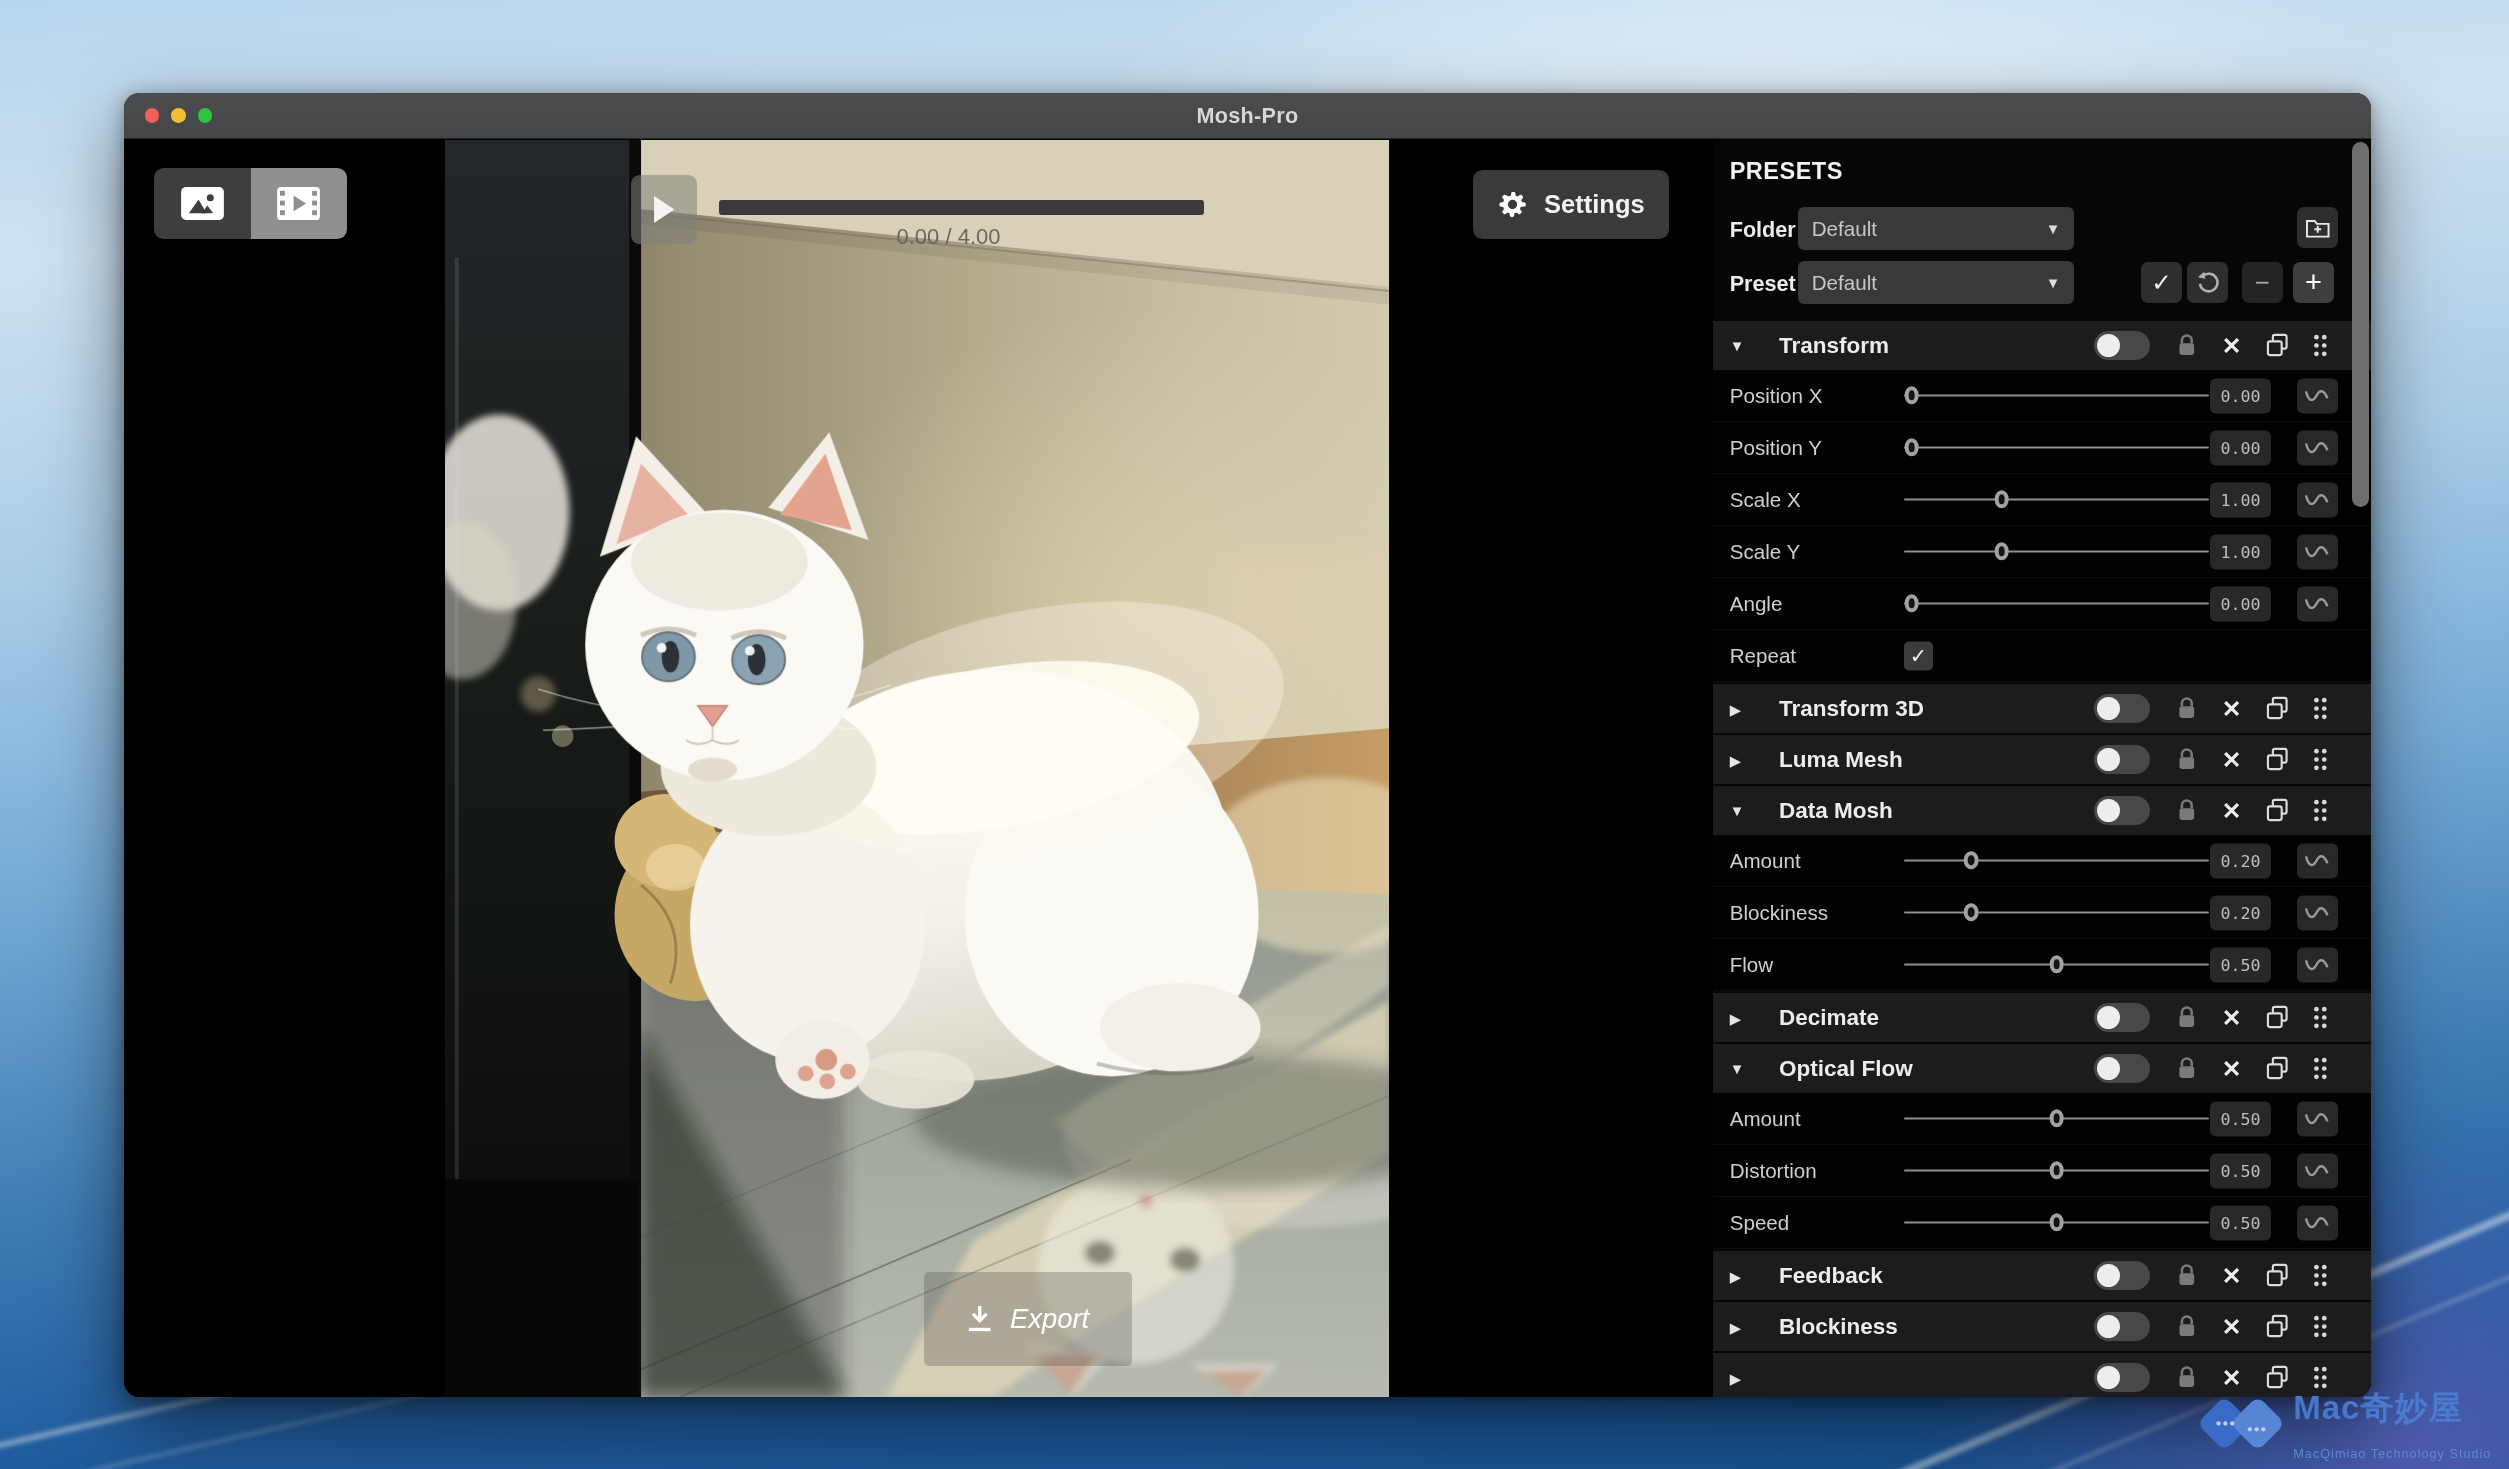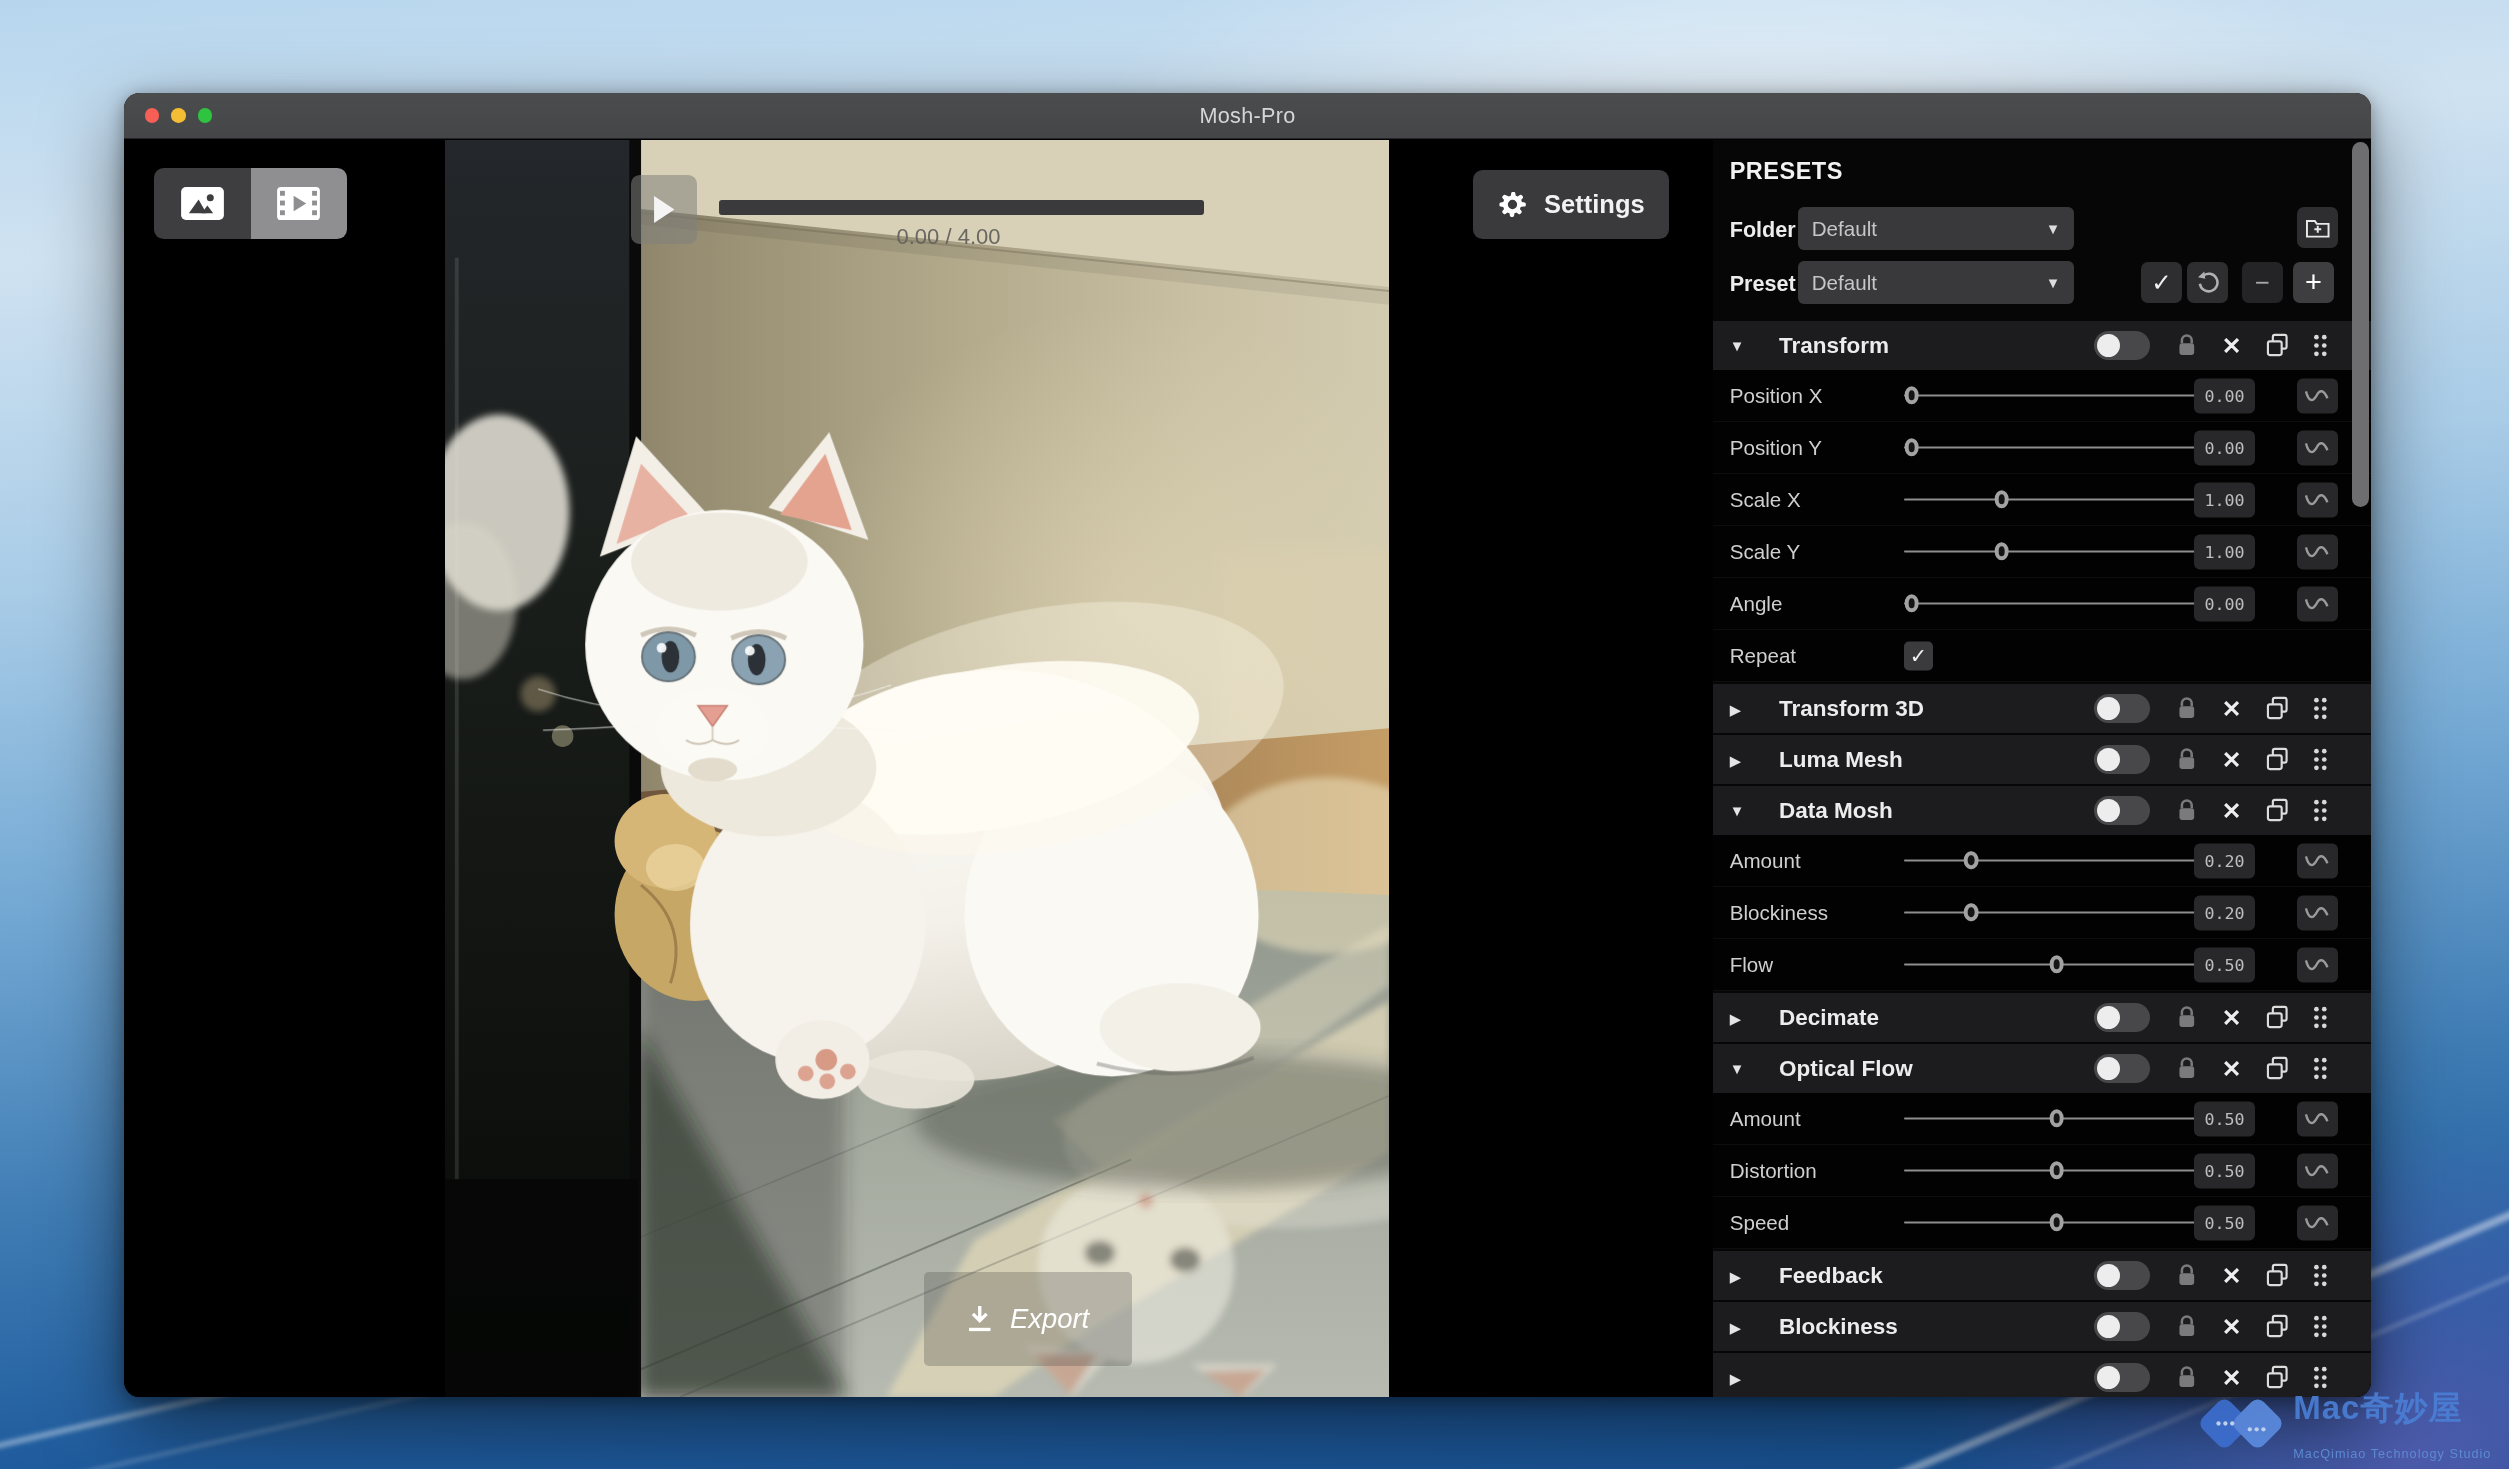--- a/index.html
+++ b/index.html
@@ -19,21 +19,21 @@
   .s4 { width:686px; height:3.9px; right:-118px; bottom:94px; transform:rotate(-23deg); opacity:.45; }
 
   
   .window { position:absolute; left:124px; top:93px; width:2247px; height:1304px;
     background:#000; border-radius:15.7px; overflow:hidden;
     box-shadow:0 29px 78px rgba(0,0,0,.5), 0 3.9px 17.6px rgba(0,0,0,.35); }
   .titlebar { position:relative; height:46px; background:linear-gradient(#4b4c4e,#454648);
     border-bottom:1px solid #252527; display:flex; align-items:center; justify-content:center; }
   .lights { position:absolute; left:20.6px; top:0; height:100%; display:flex; align-items:center; gap:11.8px; }
   .light { width:14.7px; height:14.7px; border-radius:50%; }
-  .win-title { color:#d6d6d6; font-size:21.6px; font-weight:400; letter-spacing:0.3px; }
+  .win-title { color:#d6d6d6; font-size:21.6px; font-weight:700; letter-spacing:0.3px; }
   .content { position:absolute; top:47px; left:0; width:2247px; height:1257px; background:#000; }
 
   
   .media-toggle { position:absolute; left:30px; top:28px; width:193px; height:71px;
     border-radius:9.8px; overflow:hidden; display:flex; }
   .media-btn { flex:1; display:flex; align-items:center; justify-content:center; border:none; cursor:pointer; }
   .media-btn.image { background:#3e3e40; }
   .media-btn.video { background:#8f8f91; }
 
   
@@ -86,21 +86,21 @@
   .h-close { left:504px; width:29px; height:29px; color:#eee; font-size:23.5px; font-weight:700; }
   .h-dup  { left:549px; width:31px; height:31px; }
   .h-drag { left:598px; width:19.6px; height:25.5px; }
 
   .param-row { position:relative; height:52px; background:#020202; border-bottom:1px solid #0d0d0d; }
   .p-label { position:absolute; left:16.7px; top:50%; transform:translateY(-50%); color:#cfcfcf; font-size:20.6px; }
   .p-track { position:absolute; left:191px; top:50%; width:305px; height:2.9px;
     background:#8e8e8e; border-radius:2px; transform:translateY(-50%); cursor:pointer; }
   .p-knob { position:absolute; top:1px; width:14.7px; height:18.6px; border-radius:50%;
     border:4.9px solid #a2a2a2; background:#141414; transform:translate(-50%,-50%); }
-  .p-value { position:absolute; left:481px; top:50%; transform:translateY(-50%); width:61px; height:35px;
+  .p-value { position:absolute; left:497px; top:50%; transform:translateY(-50%); width:61px; height:35px;
     background:#28282a; border-radius:5.9px; color:#bdbdbd; font-family:"DejaVu Sans Mono",monospace;
     font-size:16.7px; display:flex; align-items:center; justify-content:center; }
   .p-wave { position:absolute; left:584px; top:50%; transform:translateY(-50%); width:41px; height:35px;
     background:#28282a; border:none; border-radius:5.9px; display:flex; align-items:center; justify-content:center; cursor:pointer; }
   .checkbox { position:absolute; left:191px; top:50%; transform:translateY(-50%); width:29px; height:29px;
     background:#3b3b3d; border-radius:4.9px; color:#f2f2f2; font-size:20.6px;
     display:flex; align-items:center; justify-content:center; cursor:pointer; }
 
   .scroll-thumb { position:absolute; left:639px; top:2px; width:16.7px; height:365px;
     background:#6e6e70; border-radius:8.8px; cursor:pointer; }

